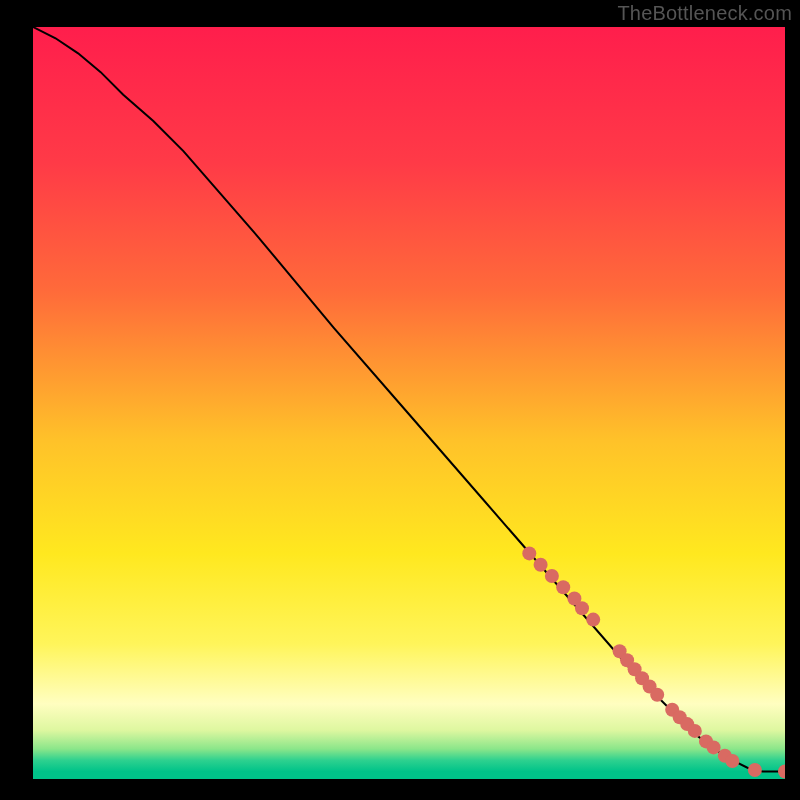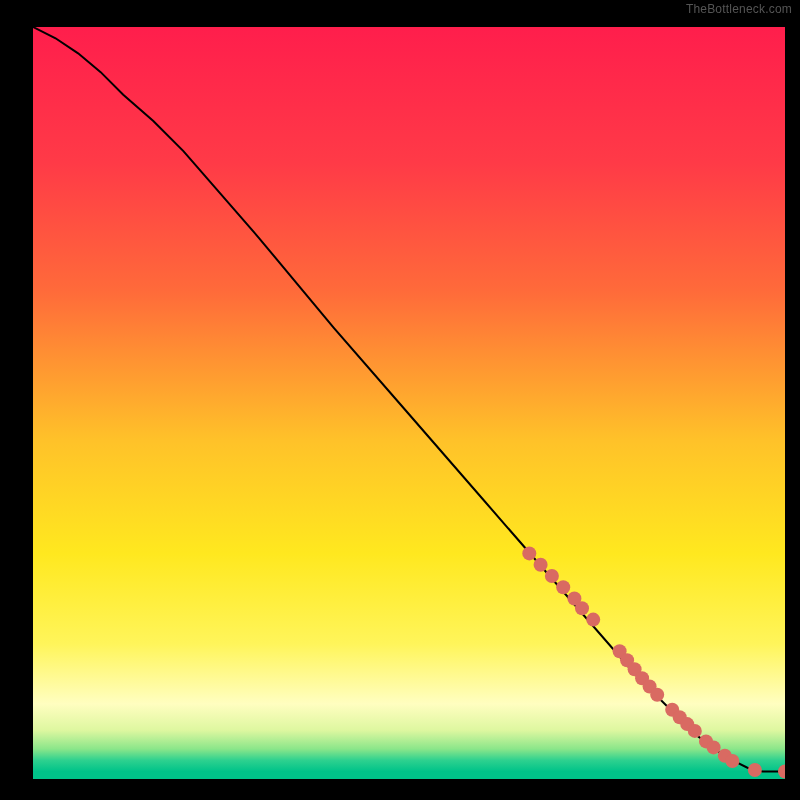--- a/index.html
+++ b/index.html
@@ -15,21 +15,21 @@
     position: relative;
     width: 800px;
     height: 800px;
     background: #000;
   }
   .watermark {
     position: absolute;
     top: 2px;
     right: 8px;
     color: #555;
-    font-size: 12px;
+    font-size: 20px;
     font-weight: 500;
     letter-spacing: 0.2px;
     user-select: none;
   }
   .plot {
     position: absolute;
     left: 33px;
     top: 27px;
     width: 752px;
     height: 752px;

